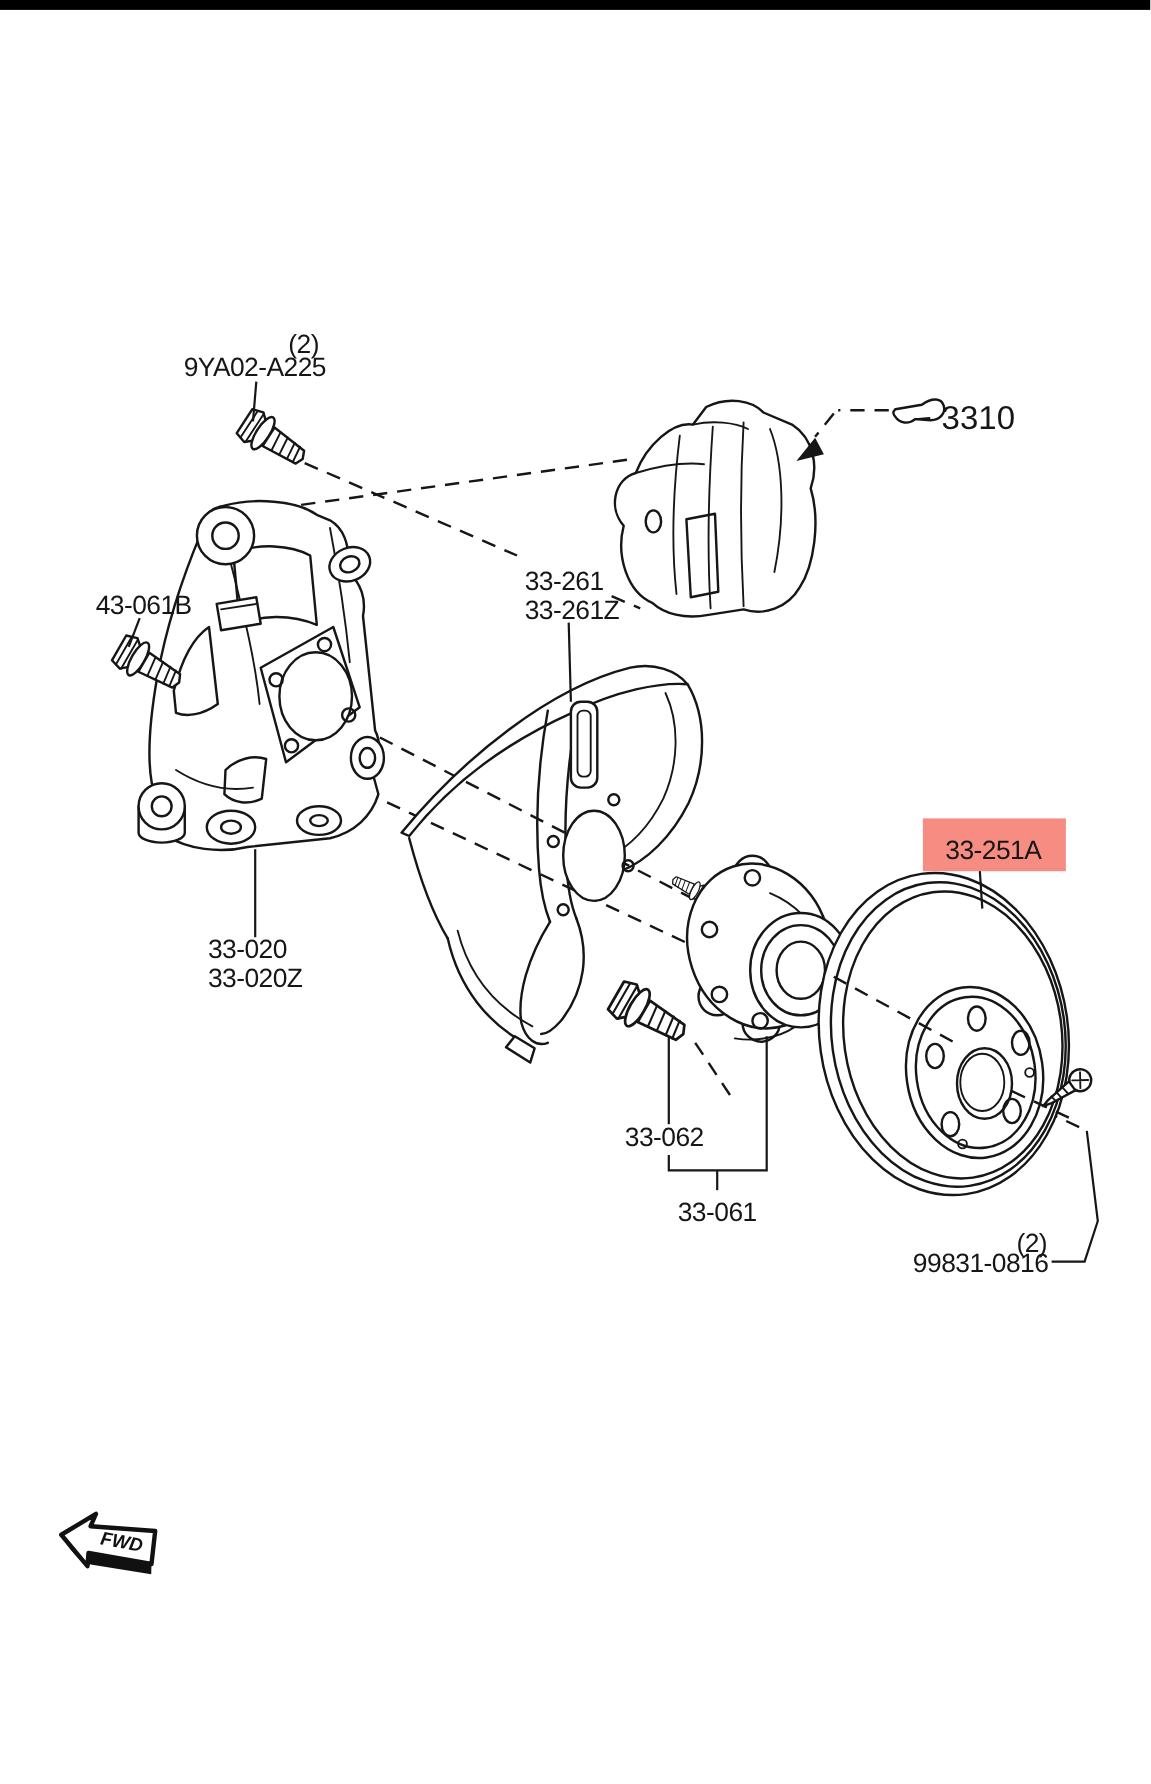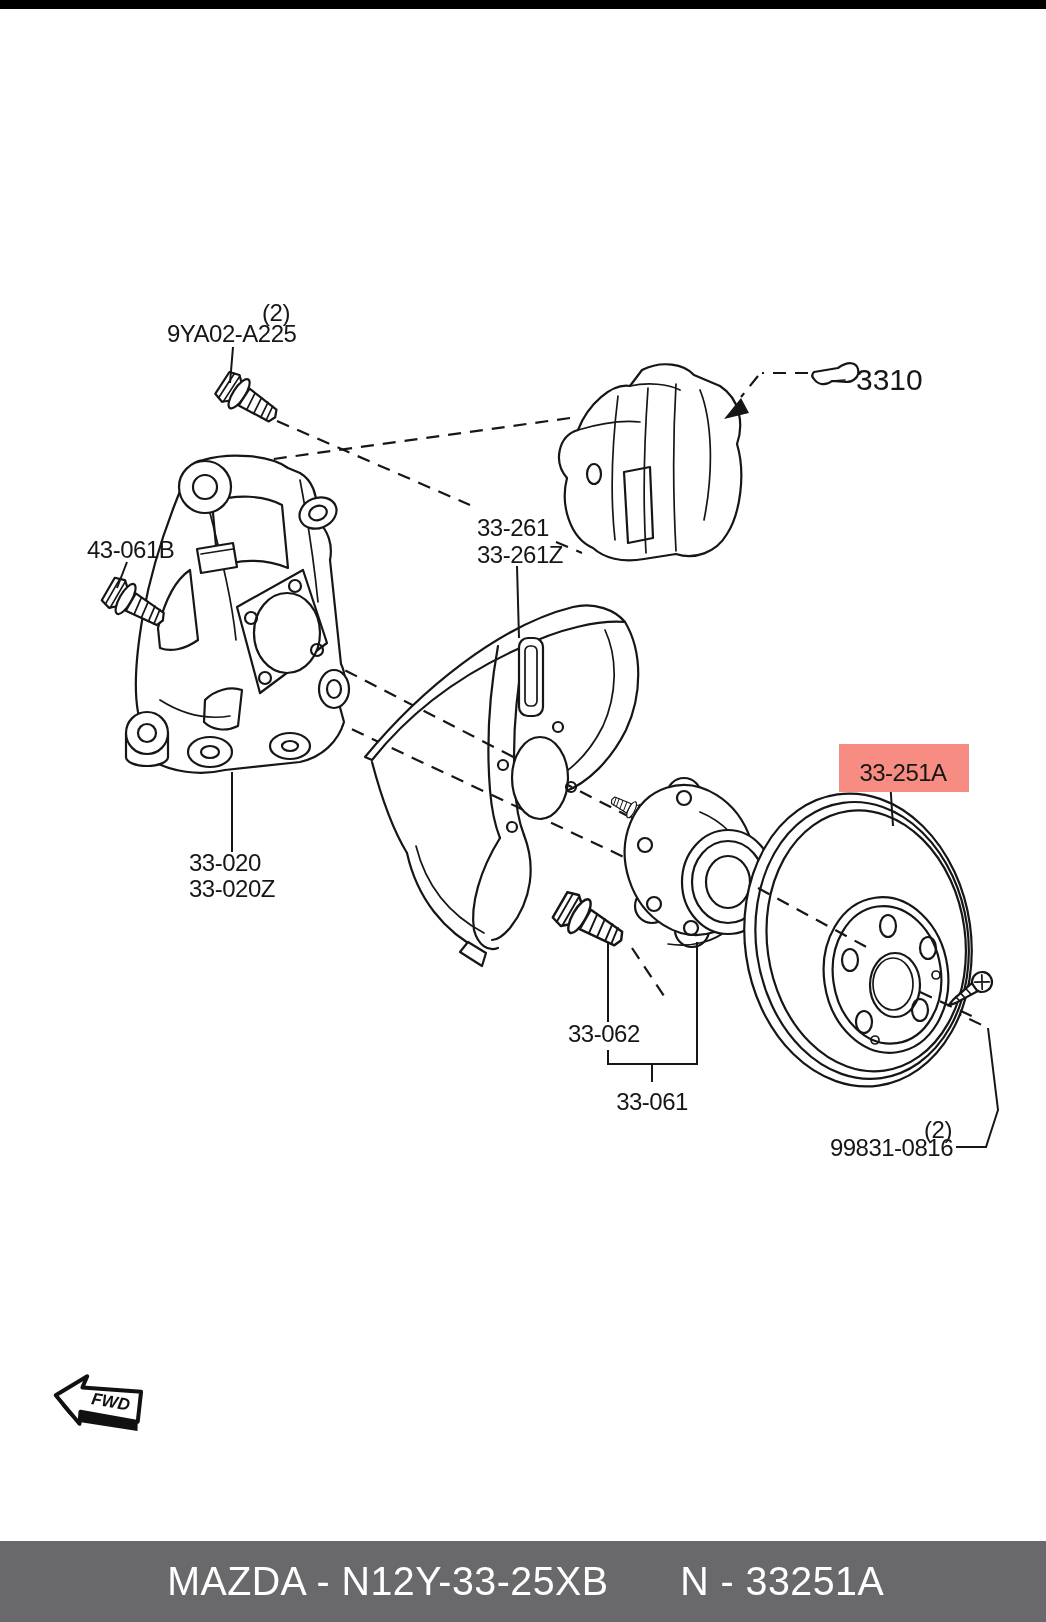--- a/index.html
+++ b/index.html
@@ -220,17 +220,13 @@
     </g>
 
     <g transform="translate(62,1370) rotate(14)">
       <path d="M28,36 L86,32 L88,41 L31,46 Z" fill="#111"></path>
       <path d="M1,27 L29,37 L31,46 L22,44 Q8,36 1,27 Z" fill="#111"></path>
       <path d="M0,26 L26,0 L24,12 L82,2 L86,32 L28,36 L30,48 Z" fill="#fff" stroke="#111" stroke-width="4" stroke-linejoin="round"></path>
       <text class="fwdtxt" x="36" y="26" transform="rotate(-4 36 26)">FWD</text>
     </g>
   </svg>
 
-  <div class="footer">
-    <span>MAZDA - N12Y-33-25XB</span>
-    <span>N - 33251A</span>
-  </div>
 </div>
 
 </body></html>

